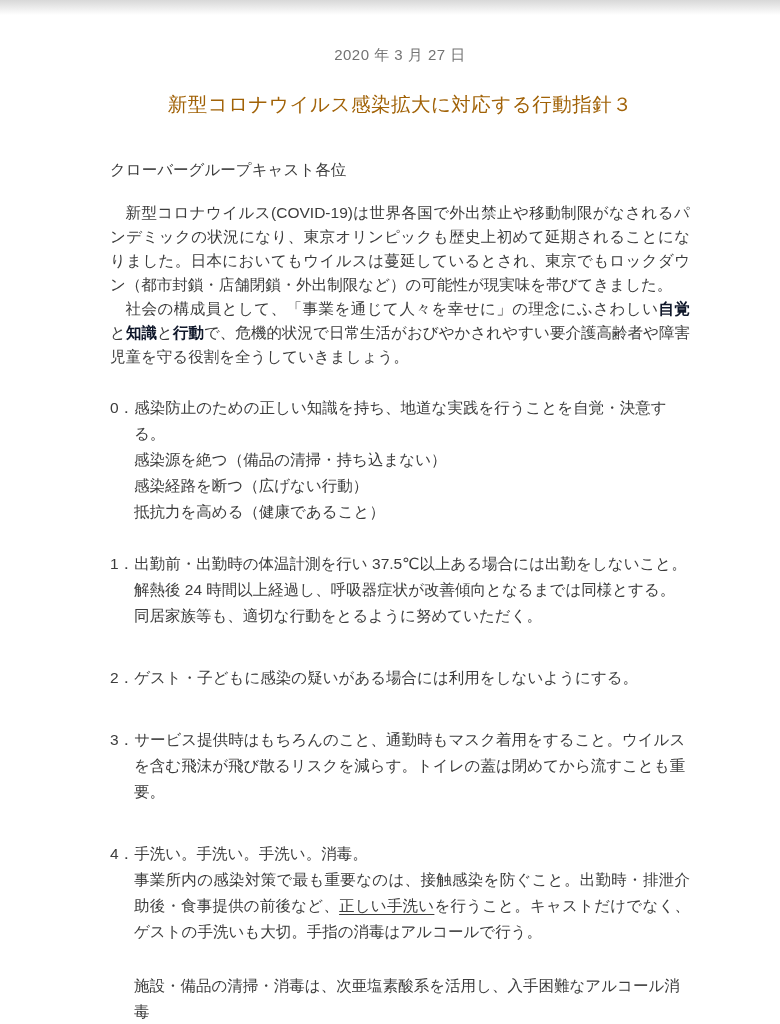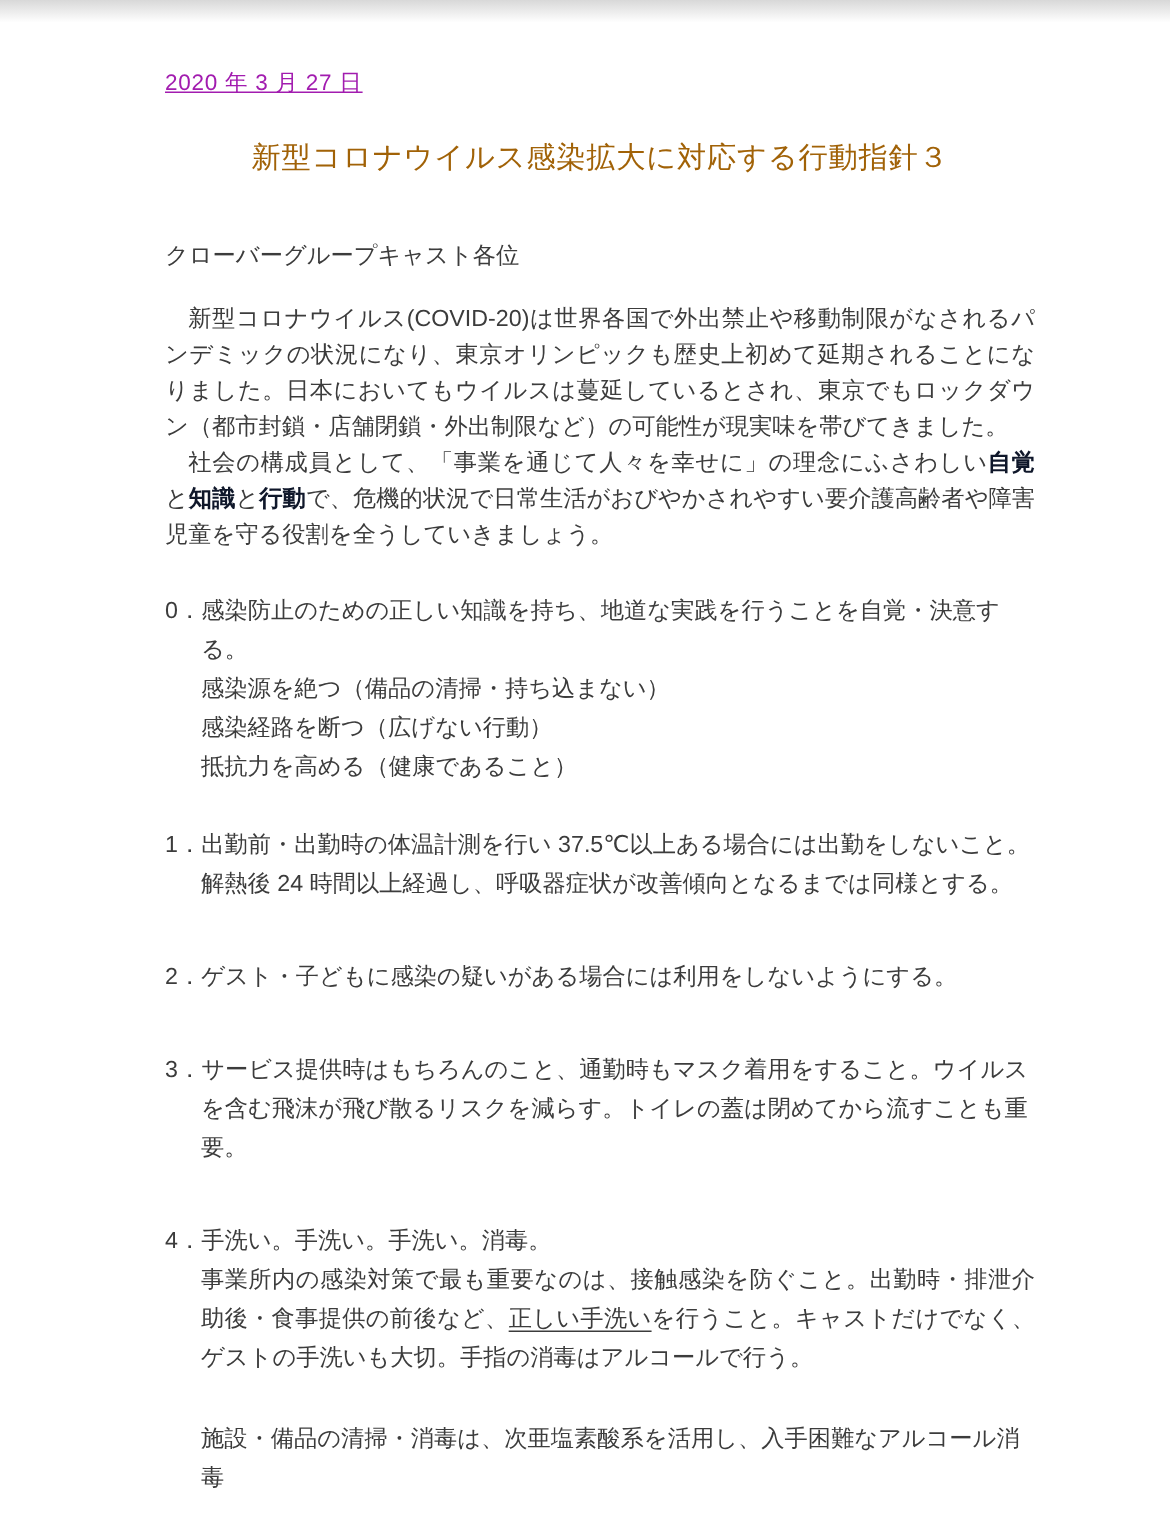--- a/index.html
+++ b/index.html
@@ -19,25 +19,24 @@
     position: absolute;
     top: 0; left: 0; right: 0;
     height: 15px;
     background: linear-gradient(to bottom, #d8d8d8, rgba(255,255,255,0));
     pointer-events: none;
   }
   .page {
     padding: 46px 90px 0 110px;
   }
   .date-line {
-    text-align: left;
+    text-align: center;
     font-size: 15px;
     letter-spacing: 0.5px;
-    color: #a21caf;
-    text-decoration: underline;
+    color: #737373;
   }
   .doc-title {
     margin-top: 26px;
     text-align: center;
     font-size: 19.5px;
     font-weight: 400;
     letter-spacing: 0.5px;
     color: #a16207;
   }
   .greeting {
@@ -83,37 +82,38 @@
 
 <div class="page">
 
   <div class="date-line">2020 年 3 月 27 日</div>
 
   <div class="doc-title">新型コロナウイルス感染拡大に対応する行動指針３</div>
 
   <div class="greeting">クローバーグループキャスト各位</div>
 
   <div class="intro">
-    <p><span>新型コロナウイルス(COVID-20)は世界各国で外出禁止や移動制限がなされるパンデミックの状況になり、東京オリンピックも歴史上初めて延期されることになりました。日本においてもウイルスは蔓延しているとされ、東京でもロックダウン（都市封鎖・店舗閉鎖・外出制限など）の可能性が現実味を帯びてきました。</span></p>
+    <p><span>新型コロナウイルス(COVID-19)は世界各国で外出禁止や移動制限がなされるパンデミックの状況になり、東京オリンピックも歴史上初めて延期されることになりました。日本においてもウイルスは蔓延しているとされ、東京でもロックダウン（都市封鎖・店舗閉鎖・外出制限など）の可能性が現実味を帯びてきました。</span></p>
     <p><span>社会の構成員として、「事業を通じて人々を幸せに」の理念にふさわしい</span><span class="b">自覚</span><span>と</span><span class="b">知識</span><span>と</span><span class="b">行動</span><span>で、危機的状況で日常生活がおびやかされやすい要介護高齢者や障害児童を守る役割を全うしていきましょう。</span></p>
   </div>
 
   <div class="item">
     <span class="num">0．</span><span>感染防止のための正しい知識を持ち、地道な実践を行うことを自覚・決意する。</span>
     <div class="sublines">
         <div>感染源を絶つ（備品の清掃・持ち込まない）</div>
         <div>感染経路を断つ（広げない行動）</div>
         <div>抵抗力を高める（健康であること）</div>
       </div>
   </div>
 
   <div class="item">
     <span class="num">1．</span><span>出勤前・出勤時の体温計測を行い 37.5℃以上ある場合には出勤をしないこと。</span>
     <div class="sublines">
         <div>解熱後 24 時間以上経過し、呼吸器症状が改善傾向となるまでは同様とする。</div>
+        <div>同居家族等も、適切な行動をとるように努めていただく。</div>
       </div>
   </div>
 
   <div class="item gap-large">
     <span class="num">2．</span><span>ゲスト・子どもに感染の疑いがある場合には利用をしないようにする。</span>
   </div>
 
   <div class="item gap-large">
     <span class="num">3．</span><span>サービス提供時はもちろんのこと、通勤時もマスク着用をすること。ウイルスを含む飛沫が飛び散るリスクを減らす。トイレの蓋は閉めてから流すことも重要。</span>
   </div>

